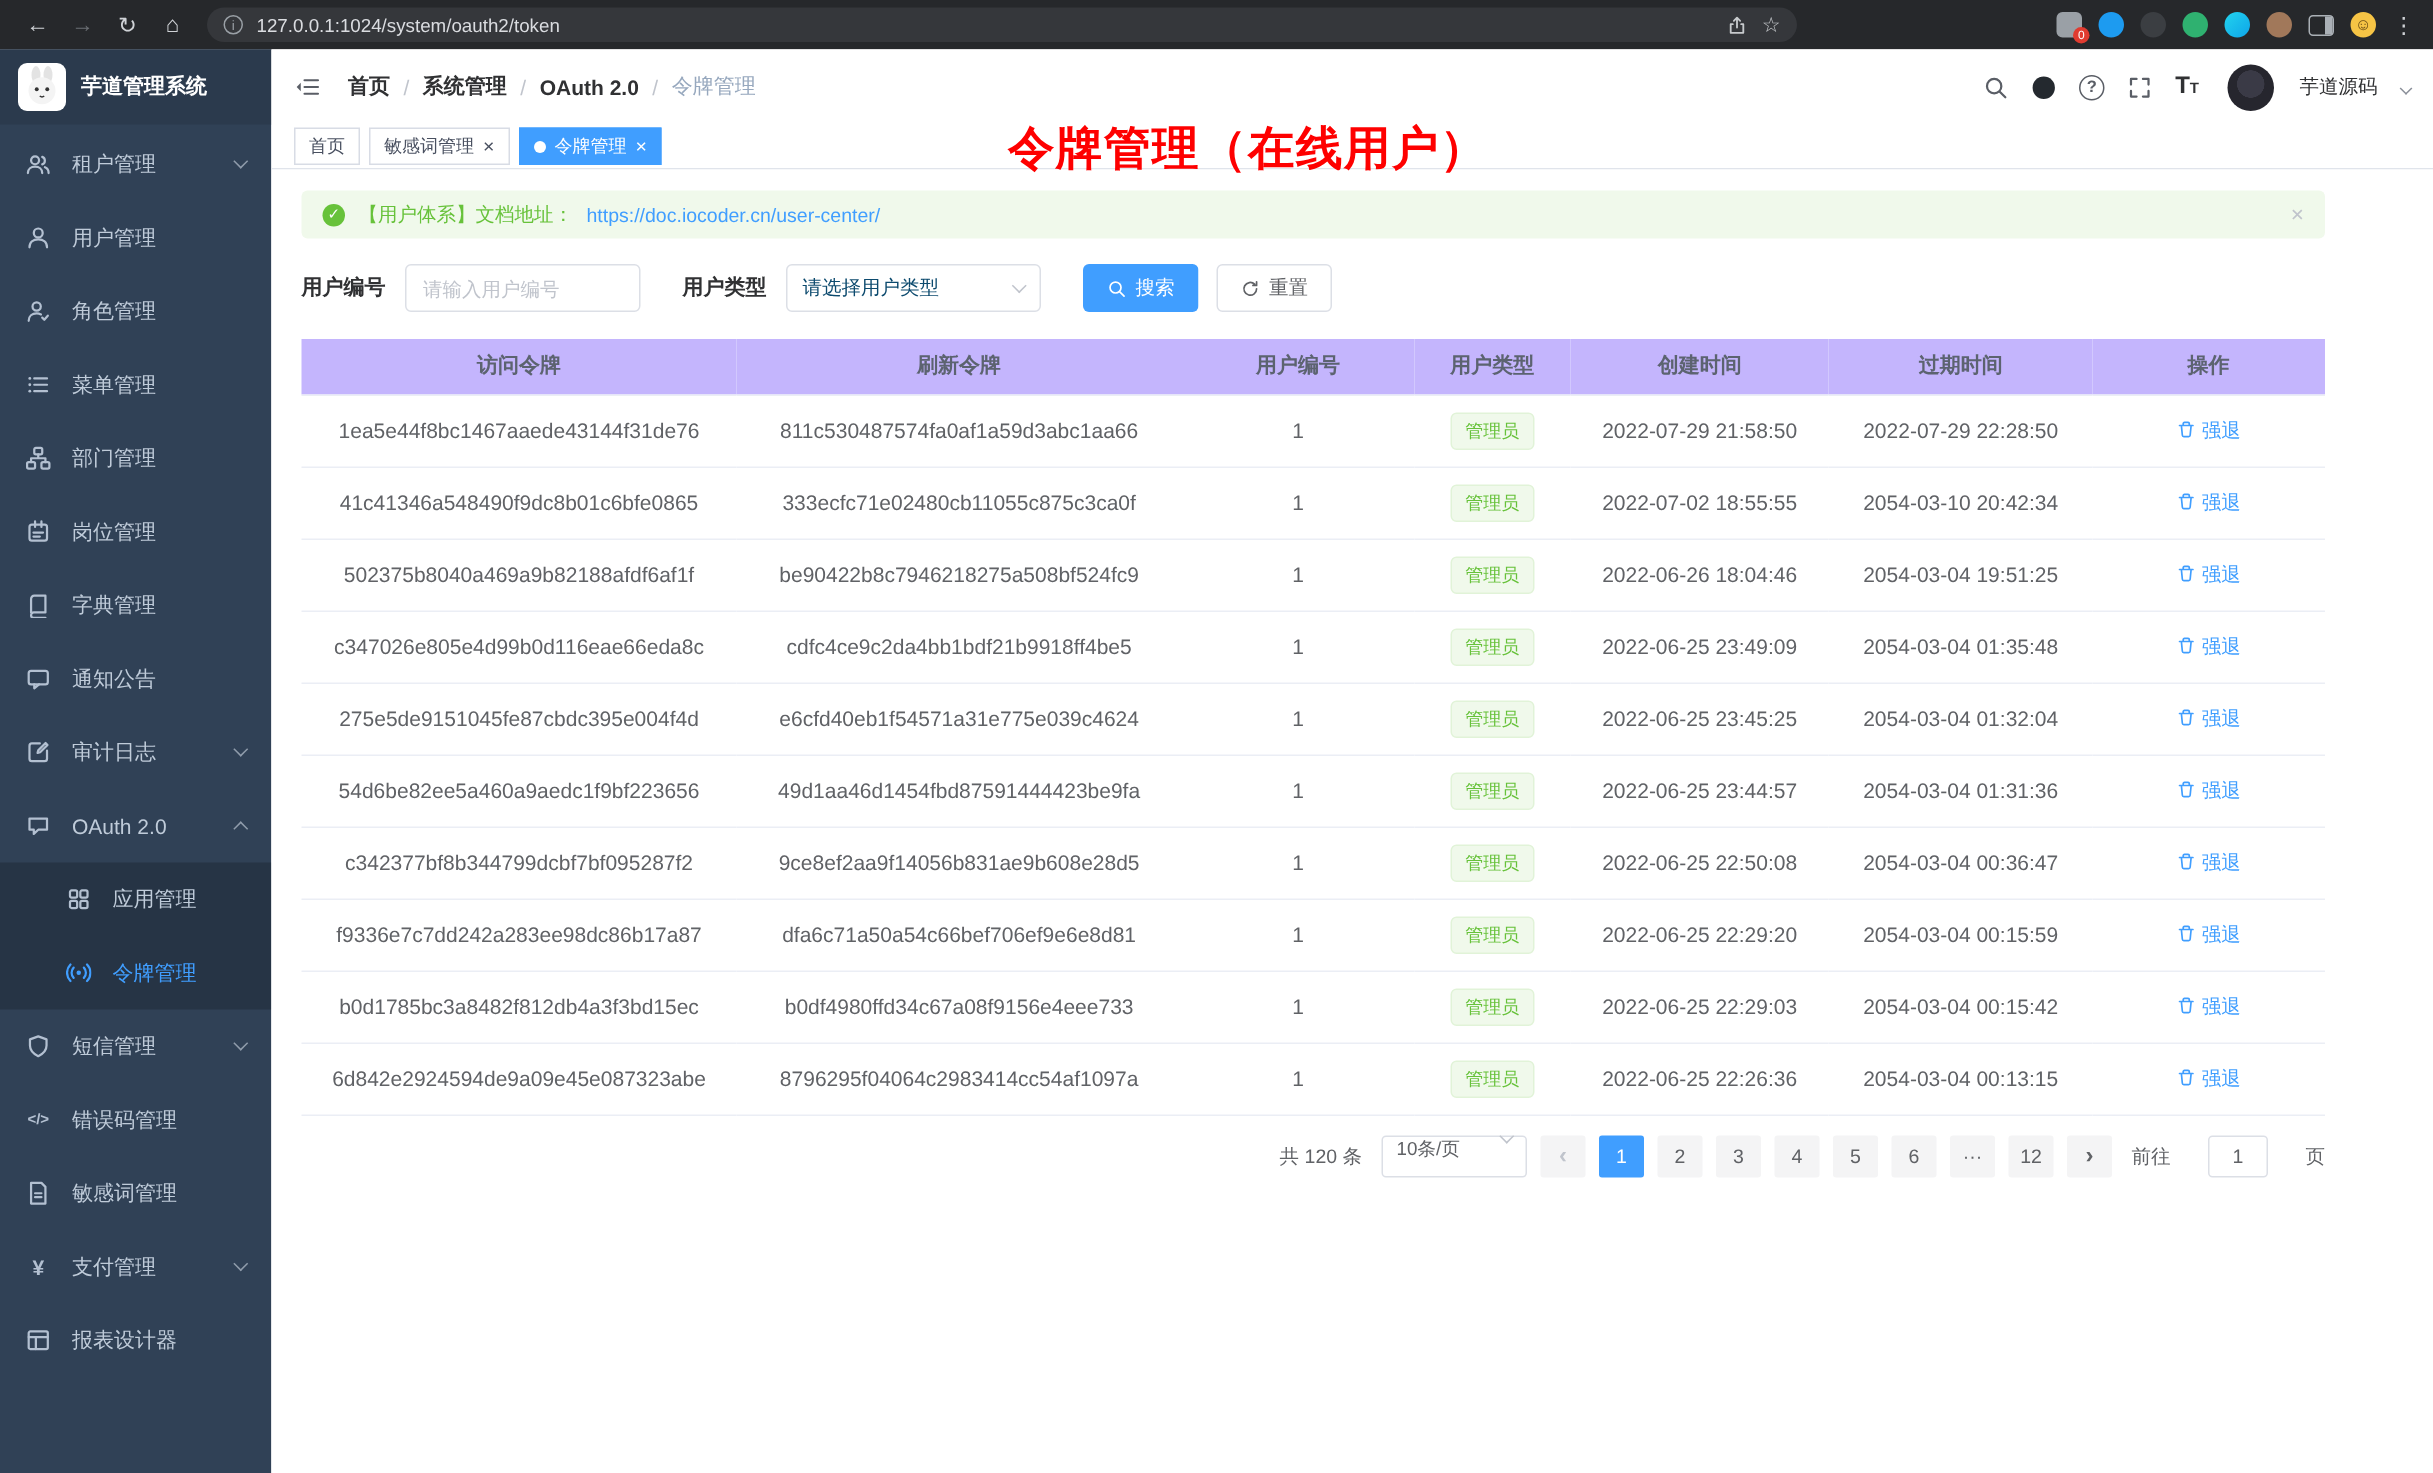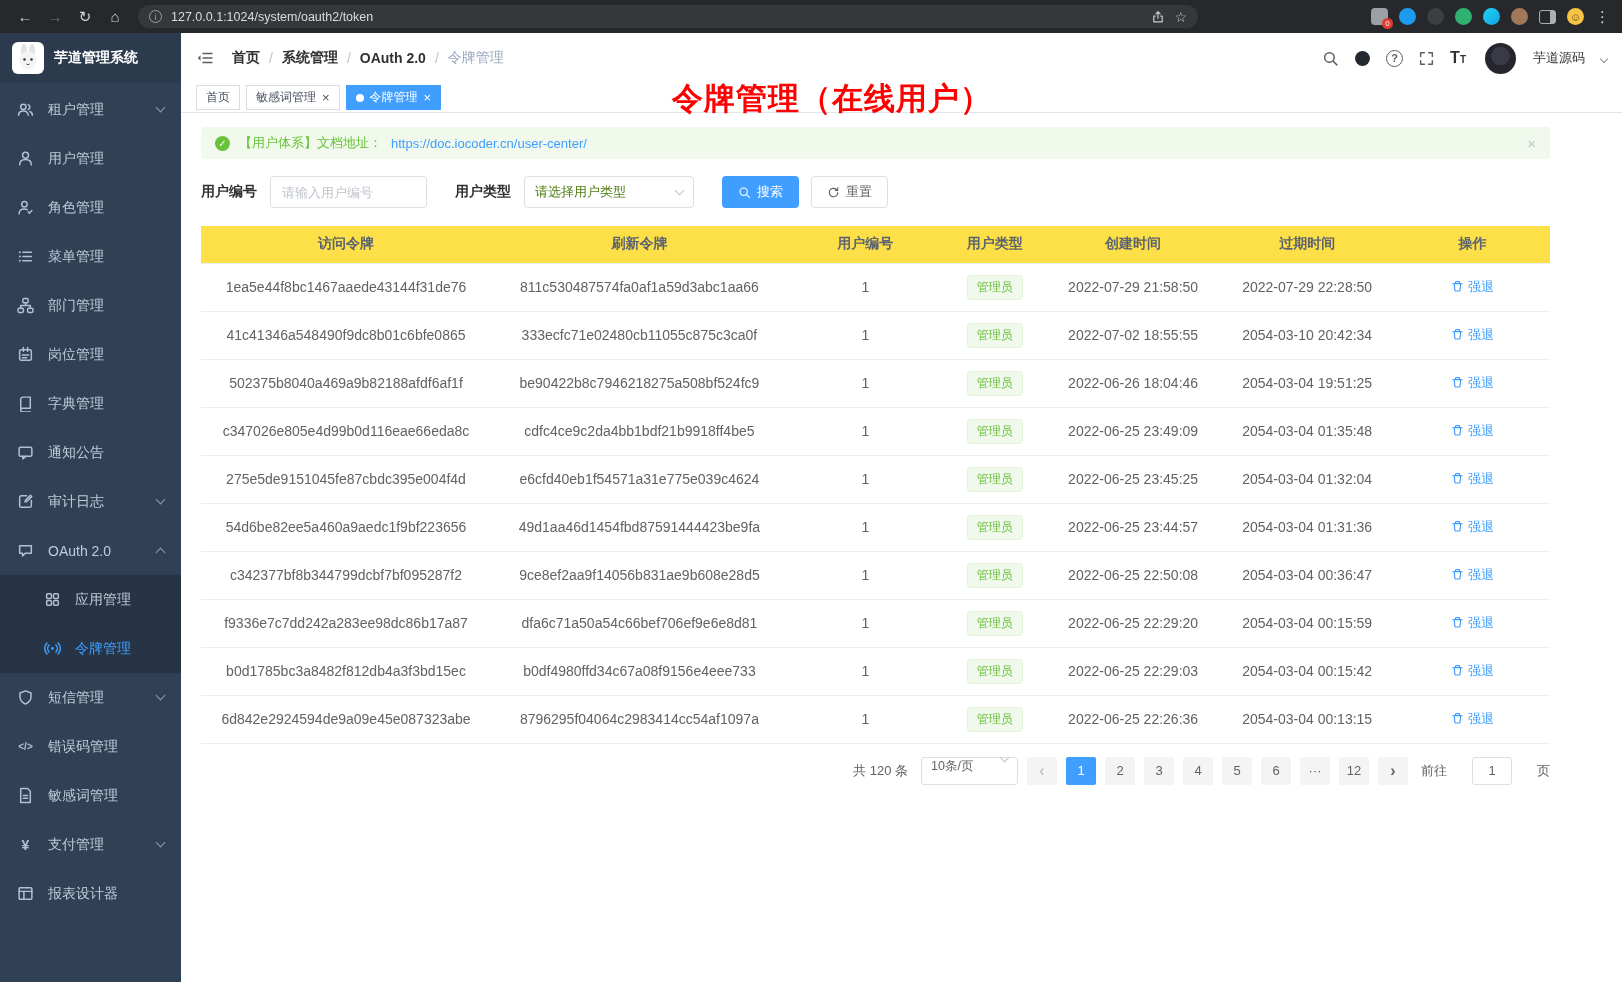--- a/index.html
+++ b/index.html
@@ -79,29 +79,29 @@
   .alert-text { font-size:13px; color:#67c23a; }
   .alert-link { font-size:13px; color:#409eff; cursor:pointer; }
   .alert-close { margin-left:auto; color:#c0c4cc; font-size:15px; cursor:pointer; }
 
   .filter-row { display:flex; align-items:center; margin:17px 0 18px; }
   .f-label { font-size:14px; font-weight:700; color:#303133; margin-right:13px; white-space:nowrap; }
   .f-label.second { margin-left:28px; }
   .f-input { width:157px; height:32px; border:1px solid #dcdfe6; border-radius:4px; padding:0 11px; font-size:13px; color:#606266; outline:none; font-family:inherit; }
   .f-input::placeholder { color:#c0c4cc; }
   .f-select { width:170px; height:32px; border:1px solid #dcdfe6; border-radius:4px; padding:0 10px; display:flex; align-items:center; justify-content:space-between; cursor:pointer; background:#fff; }
-  .f-select .ph { font-size:13px; color:#4d7c0f; }
+  .f-select .ph { font-size:13px; color:#0c4a6e; }
   .sel-caret { width:7px; height:7px; border-right:1.4px solid #c0c4cc; border-bottom:1.4px solid #c0c4cc; transform:rotate(45deg); margin-top:-4px; }
   .btn { height:32px; display:inline-flex; align-items:center; gap:6px; padding:0 15px; border-radius:4px; font-size:13px; cursor:pointer; border:1px solid transparent; font-family:inherit; }
   .btn.primary { background:#409eff; color:#fff; margin-left:28px; }
   .btn.plain { background:#fff; border-color:#dcdfe6; color:#606266; margin-left:12px; }
   .btn svg { width:13px; height:13px; }
 
   .data-table { width:100%; border-collapse:collapse; table-layout:fixed; }
-  .data-table th { height:37px; background:#fde047; font-size:14px; font-weight:700; color:#5c6370; text-align:center; border-bottom:1px solid #ebeef5; }
+  .data-table th { height:37px; background:#c4b5fd; font-size:14px; font-weight:700; color:#5c6370; text-align:center; border-bottom:1px solid #ebeef5; }
   .data-table td { height:48px; font-size:14px; color:#606266; text-align:center; border-bottom:1px solid #ebeef5; white-space:nowrap; overflow:hidden; }
   .tag-success { display:inline-block; padding:3px 9px; background:#f0f9eb; border:1px solid #e1f3d8; border-radius:4px; font-size:12px; color:#67c23a; }
   .force-logout { display:inline-flex; align-items:center; gap:4px; color:#409eff; font-size:13px; background:none; border:none; cursor:pointer; font-family:inherit; }
   .force-logout svg { width:13px; height:13px; }
 
   .pagination-row { display:flex; align-items:center; justify-content:flex-end; gap:9px; margin-top:13px; font-size:13px; color:#606266; }
   .pg-total { margin-right:4px; }
   .pg-size { width:97px; height:28px; border:1px solid #dcdfe6; border-radius:3px; display:flex; align-items:flex-start; justify-content:space-between; padding:0 9px; font-size:12.5px; cursor:pointer; background:#fff; }
   .pg-btn { min-width:30px; height:28px; padding:0 4px; background:#f4f4f5; border:none; border-radius:2px; font-size:13px; color:#606266; display:inline-flex; align-items:center; justify-content:center; cursor:pointer; font-family:inherit; }
   .pg-btn.arrow { font-size:16px; font-weight:700; }

